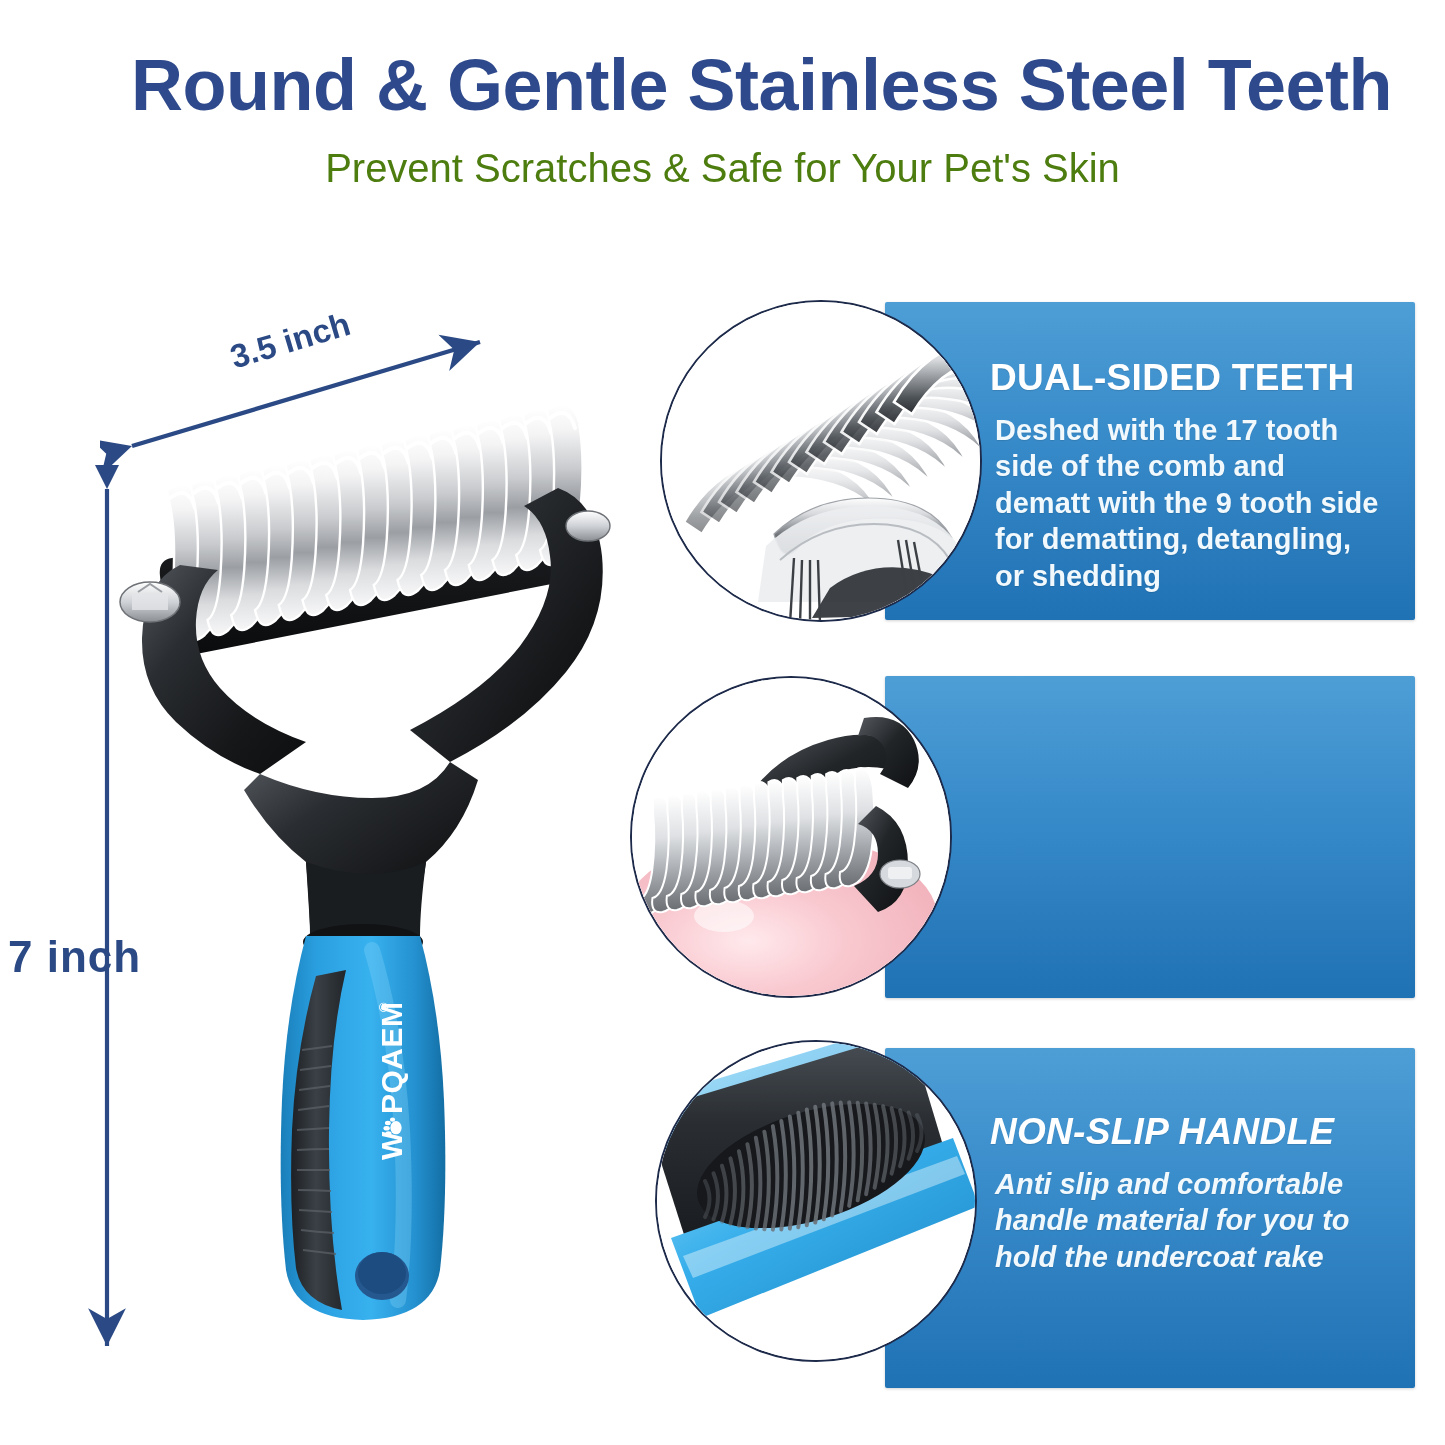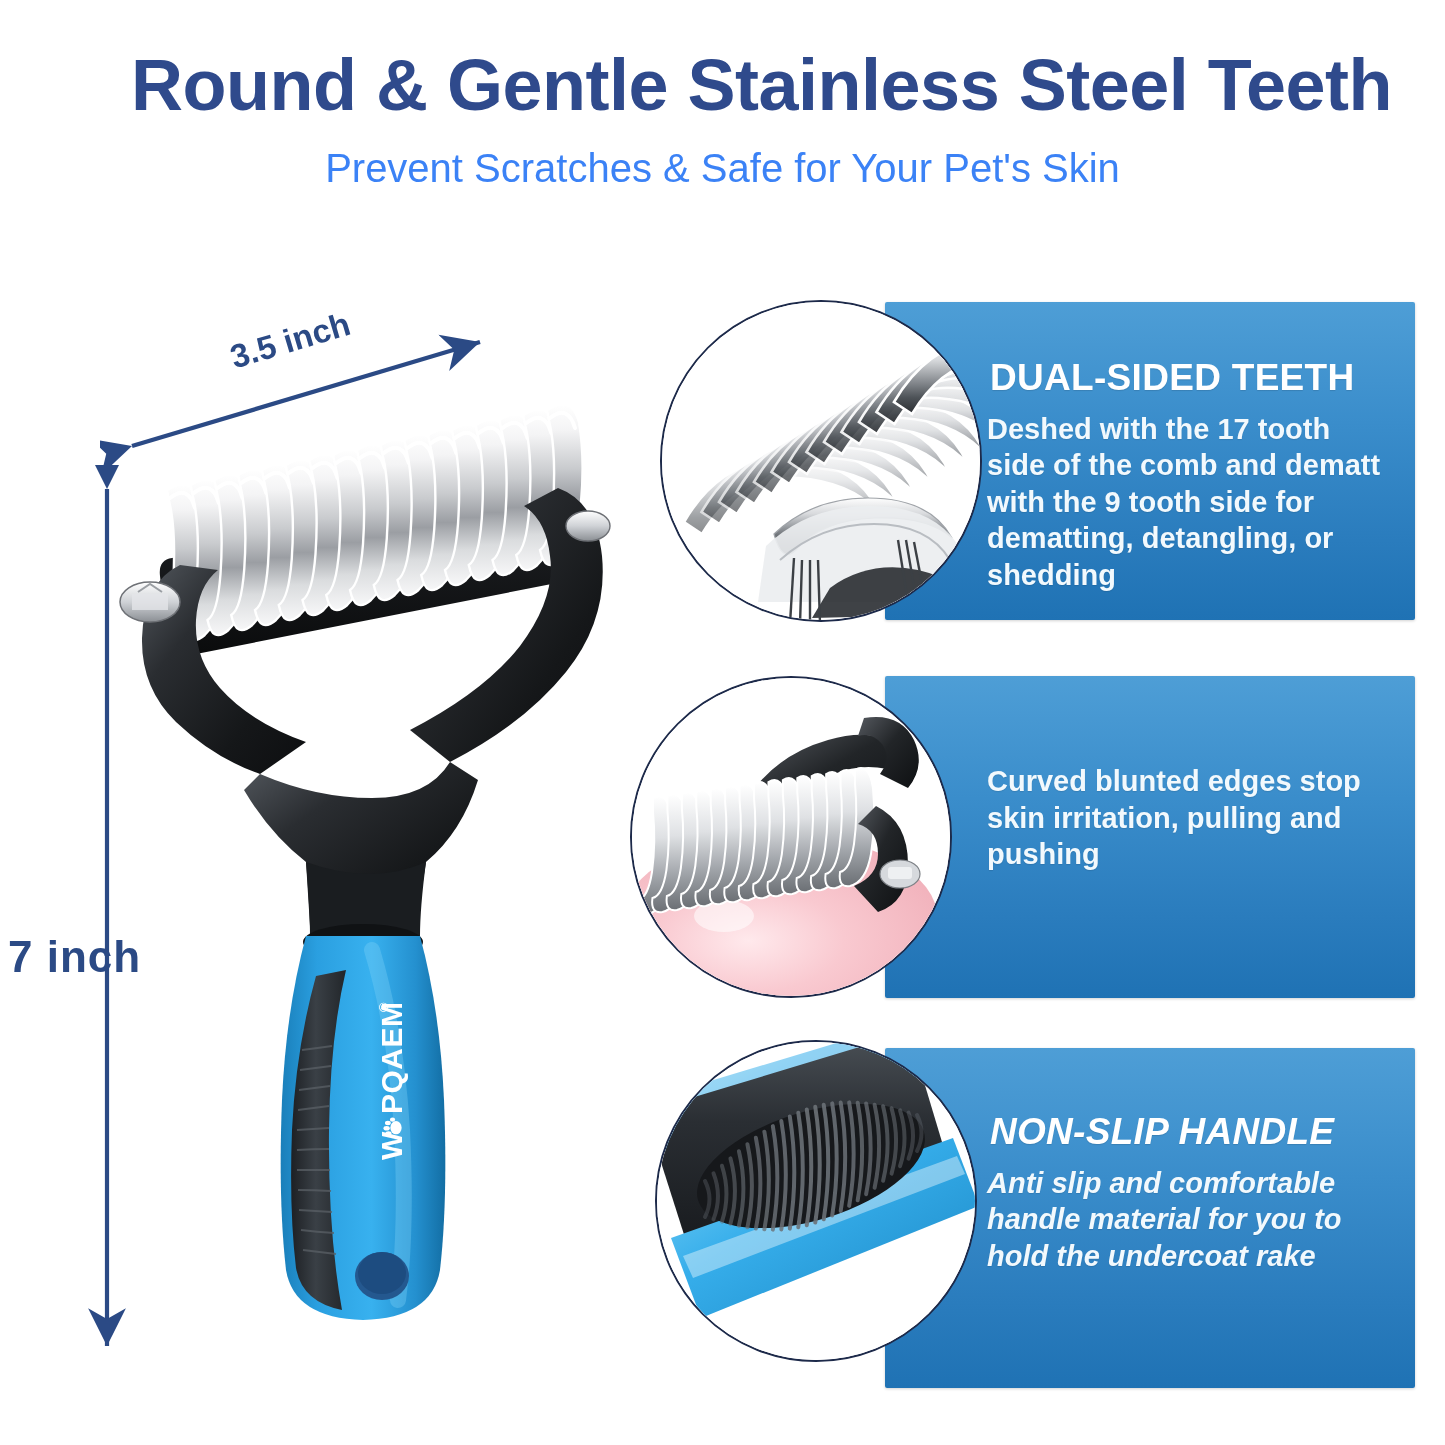--- a/index.html
+++ b/index.html
@@ -21,21 +21,21 @@
     letter-spacing:-0.5px;
     color:#2f4a8c;
     line-height:1.05;
     white-space:nowrap;
     padding-left:39px;
   }
   .subhead{
     position:absolute;left:0;top:145px;width:1445px;
     text-align:center;
     font-size:40px;font-weight:400;
-    color:#3b82f6;
+    color:#4d7c0f;
     line-height:1.15;
     white-space:nowrap;
   }
 
   
   .dim-label{
     position:absolute;
     color:#2b4a85;
     font-weight:bold;
     white-space:nowrap;
@@ -73,21 +73,21 @@
     font-size:37px;font-weight:bold;
     letter-spacing:0.3px;
     line-height:1.1;
     margin:0 0 12px 8px;
     white-space:nowrap;
     text-shadow:0 1px 1px rgba(0,0,0,0.12);
   }
   .feat-body{
     font-size:29px;font-weight:bold;
     line-height:1.26;
-    margin:5px;
+    margin:13px;
     color:#f2f9fd;
     text-shadow:0 1px 1px rgba(0,0,0,0.10);
   }
 
   .circle-photo{
     position:absolute;
     border-radius:50%;
     overflow:hidden;
     background:#ffffff;
     border:2px solid #1d2a4a;
@@ -541,21 +541,20 @@
         </g>
       </svg>
     </div>
   </div>
 
   <div class="feature">
 
     <div class="panel" style="left:885px;top:676px;width:530px;height:322px;"></div>
 
     <div class="panel-inner" style="left:982px;top:758px;width:412px;">
-      <div class="feat-body">Curved blunted edges stop skin irritation, pulling and pushing</div>
     </div>
 
     <div class="circle-photo" style="left:630px;top:676px;width:322px;height:322px;">
       <svg viewBox="0 0 322 322" width="322" height="322">
         <defs>
           <radialGradient id="pink" cx="40%" cy="62%" r="72%">
             <stop offset="0%" stop-color="#ffe9ec"></stop>
             <stop offset="42%" stop-color="#f9c9d0"></stop>
             <stop offset="100%" stop-color="#f0aeb8"></stop>
           </radialGradient>

